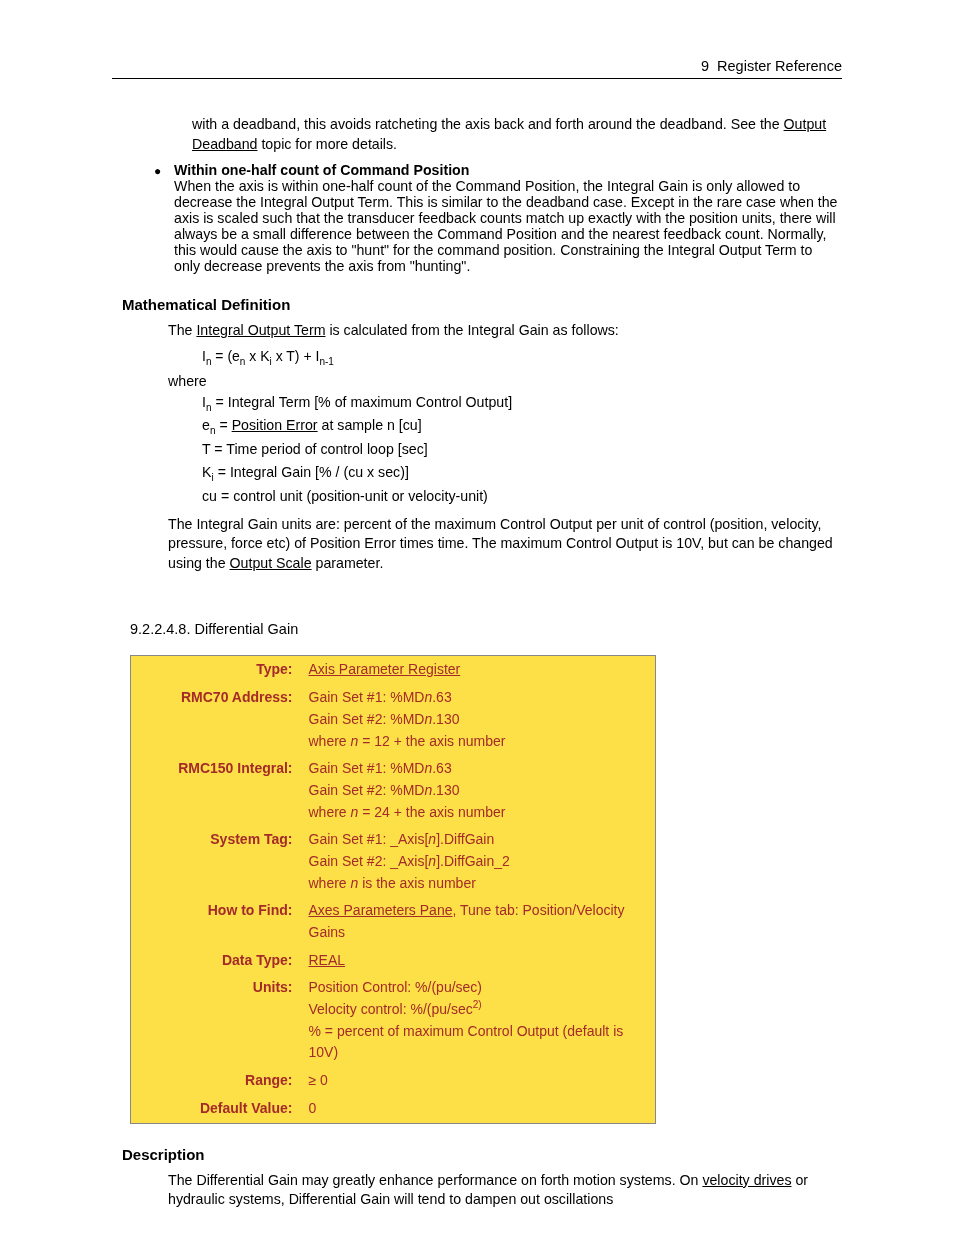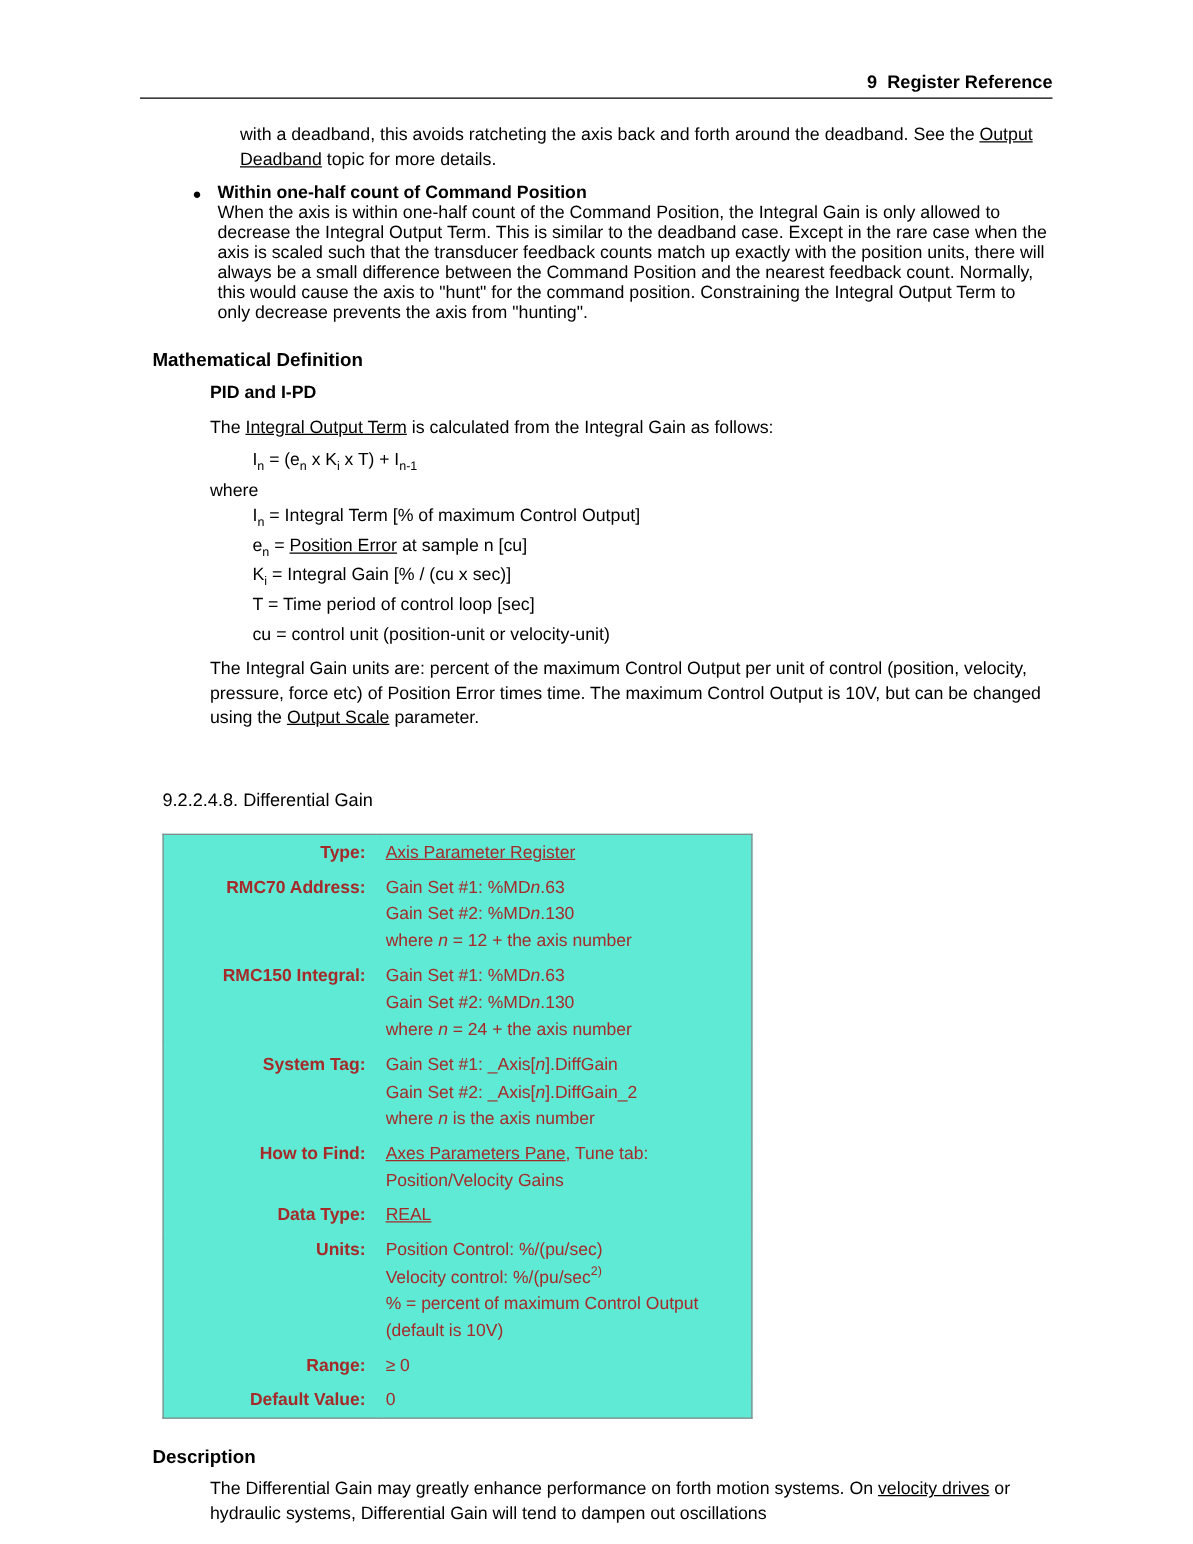--- a/index.html
+++ b/index.html
@@ -1,36 +1,36 @@
 <!DOCTYPE html>
 <html><head>
 <meta charset="utf-8">
 <style>
   * { box-sizing: border-box; margin: 0; padding: 0; }
   html, body { width: 954px; background: #fff; font-family: Verdana, Geneva, sans-serif; font-size: 14.2px; color: #000; }
   .page { padding: 58px 112px 40px 112px; }
-  .runhead { border-bottom: 1.5px solid #000; padding-bottom: 4px; margin-bottom: 20px; text-align: right; font-weight: bold; font-size: 14.5px; }
+  .runhead { border-bottom: 1.5px solid #000; padding-bottom: 4px; margin-bottom: 36px; text-align: right; font-weight: normal; font-size: 14.5px; }
   .body { padding-left: 10px; }
   .indent2 { margin-left: 70px; }
   p { line-height: 1.38; margin: 0 0 1px 0; }
   .bullet-row { display: flex; align-items: flex-start; margin-left: 28px; margin-top: 8px; }
   .dot { width: 24px; flex: 0 0 24px; font-size: 12px; line-height: 1.6; padding-left: 4px; }
   .bullet-body { flex: 1; }
   .bullet-body .btitle { font-weight: bold; }
   h3.sec { font-weight: bold; font-size: 15px; margin-top: 22px; margin-bottom: 8px; }
   .sub-bold { font-weight: bold; margin-left: 46px; margin-top: 6px; }
   .u { text-decoration: underline; }
   .formula { margin-left: 80px; margin-top: 6px; margin-bottom: 6px; font-size: 14px; }
   .deflist { margin-left: 80px; }
   .deflist p { margin-bottom: 4px; }
   sub { font-size: 10px; vertical-align: sub; line-height: 0; }
   sup { font-size: 10px; vertical-align: super; line-height: 0; }
   .para { margin-left: 46px; margin-top: 8px; line-height: 1.38; }
   .subsec { font-weight: normal; font-size: 14.5px; margin-top: 46px; margin-left: 8px; }
-  table.info { border: 1px solid #888; border-collapse: collapse; background: #5eead4; margin-left: 8px; margin-top: 16px; width: 472px; }
+  table.info { border: 1px solid #888; border-collapse: collapse; background: #fde047; margin-left: 8px; margin-top: 16px; width: 526px; }
   table.info td { padding: 3px 8px; vertical-align: top; color: #a52a2a; font-size: 14px; line-height: 1.55; }
   table.info td.lab { text-align: right; font-weight: bold; width: 170px; white-space: nowrap; }
   table.info td.val { text-align: left; }
   table.info td .ital { font-style: italic; }
   .where { margin-left: 46px; margin-top: 4px; }
 </style>
 </head>
 <body>
 <div class="page">
 
@@ -46,37 +46,36 @@
 
   <div class="bullet-row">
     <div class="dot">●</div>
     <div class="bullet-body">
       <span class="btitle">Within one-half count of Command Position</span><br>
       <span>When the axis is within one-half count of the Command Position, the Integral Gain is only allowed to decrease the Integral Output Term. This is similar to the deadband case. Except in the rare case when the axis is scaled such that the transducer feedback counts match up exactly with the position units, there will always be a small difference between the Command Position and the nearest feedback count. Normally, this would cause the axis to "hunt" for the command position. Constraining the Integral Output Term to only decrease prevents the axis from "hunting".</span>
     </div>
   </div>
 
   <h3 class="sec">Mathematical Definition</h3>
-  <p class="sub-bold">PID and I-PD</p>
 
   <p class="para" style="margin-left:46px;">
     <span>The </span><span class="u">Integral Output Term</span><span> is calculated from the Integral Gain as follows:</span>
   </p>
 
   <p class="formula">
     I<sub>n</sub> = (e<sub>n</sub> x K<sub>i</sub> x T) + I<sub>n-1</sub>
   </p>
 
   <p class="where">where</p>
 
   <div class="deflist">
     <p>I<sub>n</sub> <span>= Integral Term [% of maximum Control Output]</span></p>
     <p>e<sub>n</sub> <span>= </span><span class="u">Position Error</span><span> at sample n [cu]</span></p>
+    <p>T = Time period of control loop [sec]</p>
     <p>K<sub>i</sub> <span>= Integral Gain [% / (cu x sec)]</span></p>
-    <p>T = Time period of control loop [sec]</p>
     <p>cu = control unit (position-unit  or velocity-unit)</p>
   </div>
 
   <p class="para">
     <span>The Integral Gain units are: percent of the maximum Control Output per unit of control (position, velocity, pressure, force etc) of Position Error times time. The maximum Control Output is 10V, but can be changed using the </span><span class="u">Output Scale</span><span> parameter.</span>
   </p>
 
   <p class="subsec">
     <span>9.2.2.4.8.</span> <span>Differential Gain</span>
   </p>

